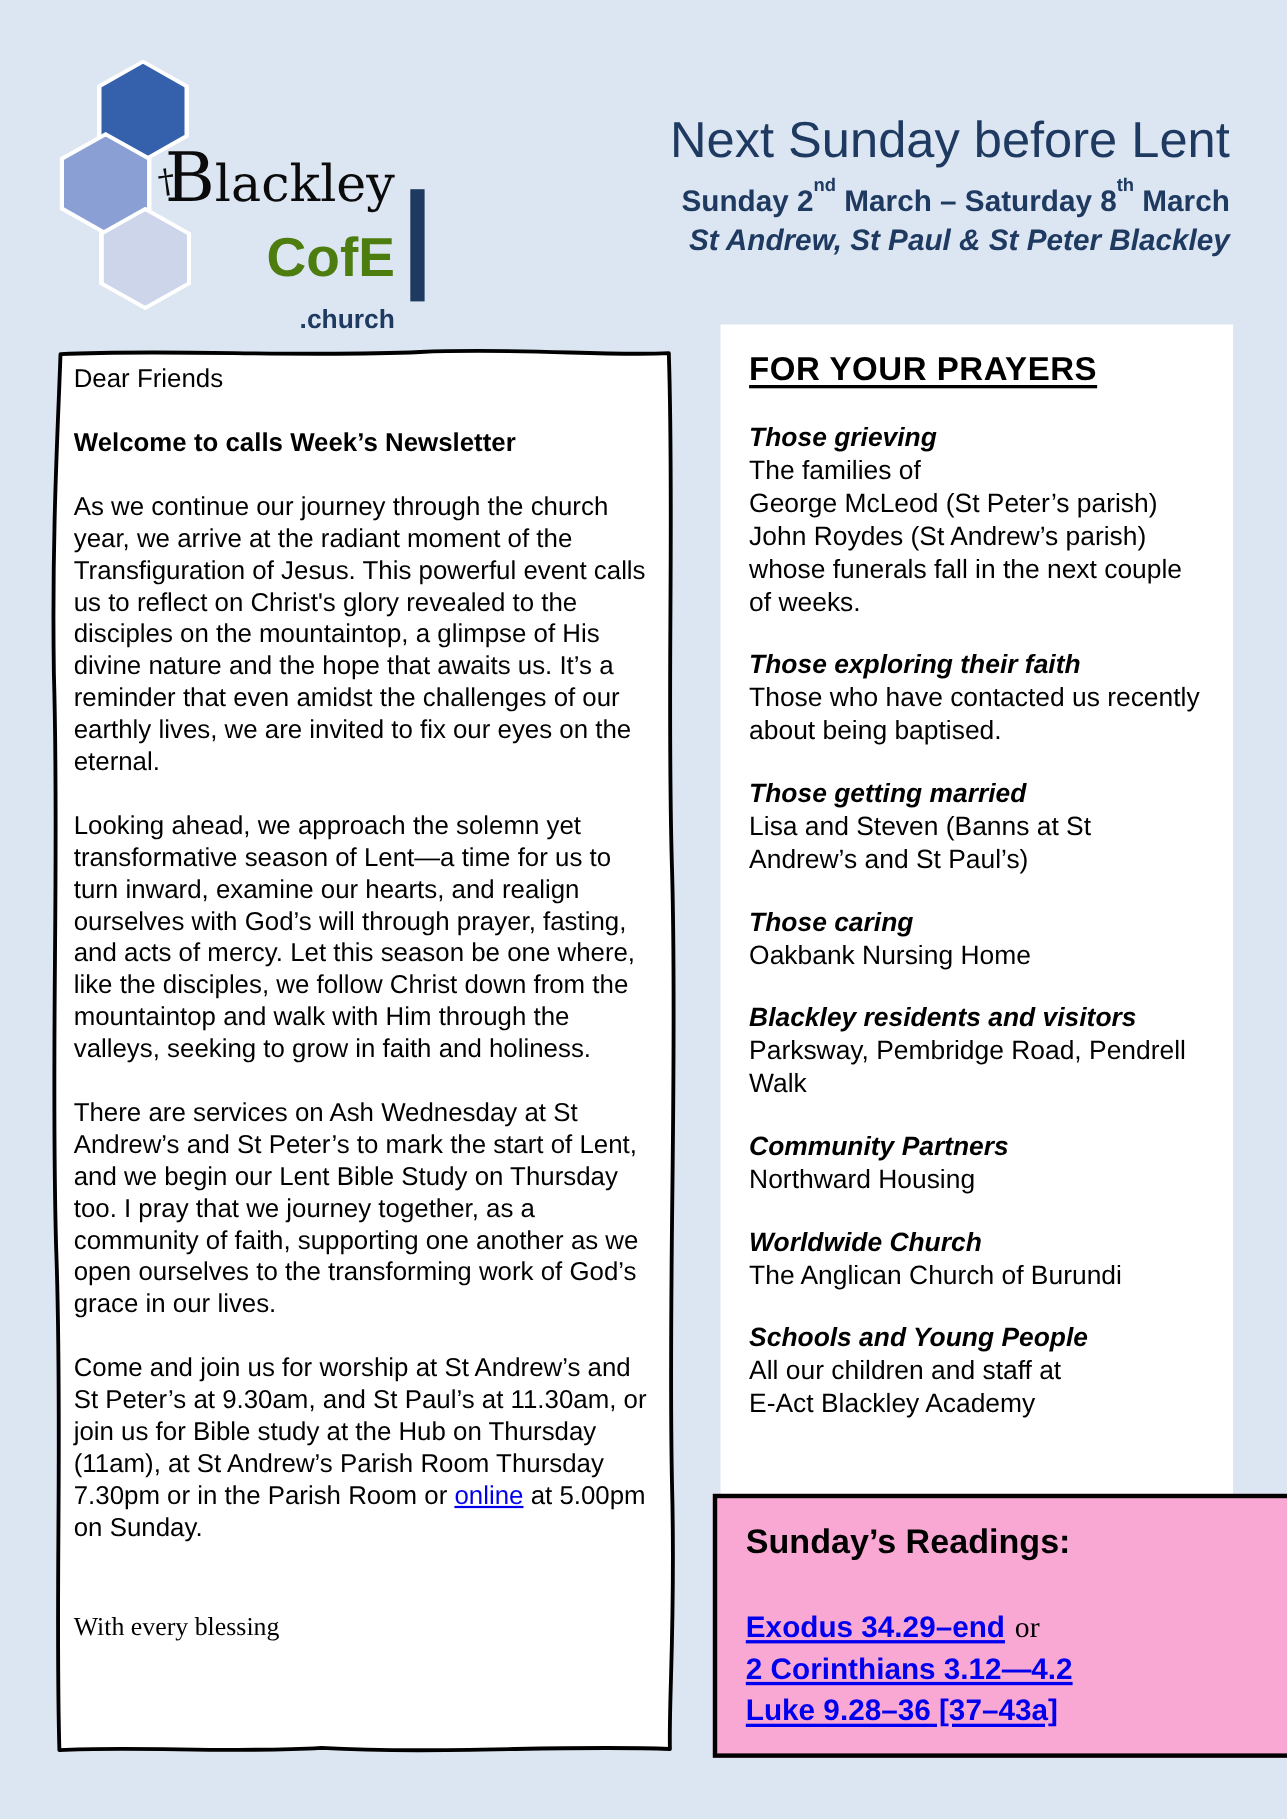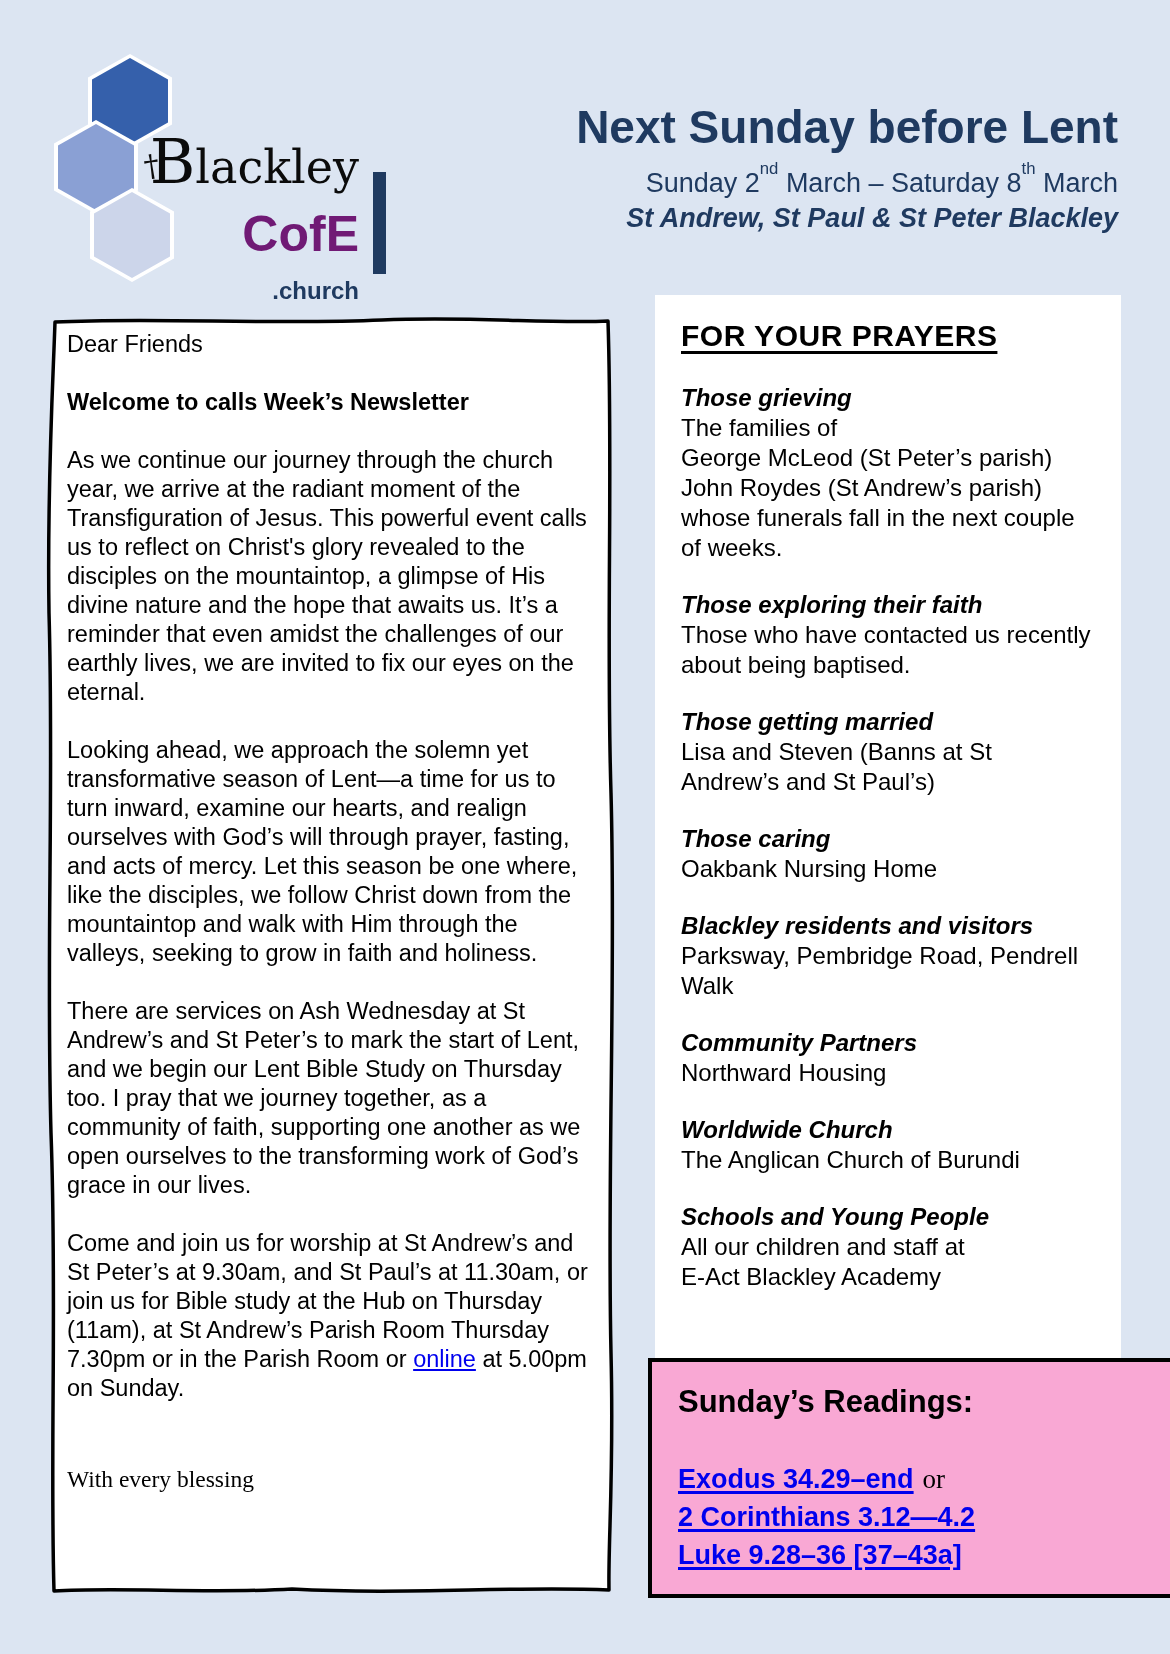--- a/index.html
+++ b/index.html
@@ -19,28 +19,28 @@
     clip-path:polygon(50% 0%,100% 25%,100% 75%,50% 100%,0% 75%,0% 25%);}
   .hex .inner{position:absolute;left:4px;top:4px;width:76px;height:86px;
     clip-path:polygon(50% 0%,100% 25%,100% 75%,50% 100%,0% 75%,0% 25%);}
   .hex-top{left:48px;top:4px;}
   .hex-mid{left:14px;top:70px;}
   .hex-low{left:50px;top:138px;}
   .logo-line{position:absolute;right:26px;text-align:right;white-space:nowrap;}
   .logo-blackley{top:84px;font-family:"DejaVu Serif",serif;font-size:46px;line-height:56px;color:#0b0b0b;}
   .logo-blackley .bigB{font-size:62px;position:relative;}
   .logo-cross{position:absolute;left:-6px;bottom:4px;font-size:30px;transform:rotate(-8deg);}
-  .logo-cofe{top:158px;font-size:50px;line-height:52px;font-weight:bold;color:#701a75;}
+  .logo-cofe{top:158px;font-size:50px;line-height:52px;font-weight:bold;color:#4d7c0f;}
   .logo-church{top:228px;font-size:24px;line-height:26px;font-weight:bold;color:#1f3a60;}
   .logo-bar{position:absolute;left:333px;top:122px;width:13px;height:102px;background:#1f3a60;}
 
   
   .header-right{position:absolute;right:52px;top:102px;text-align:right;color:#1f3a60;}
-  .page-title{font-size:46px;font-weight:bold;line-height:50px;}
-  .event-dates{font-size:27px;line-height:32px;margin-top:9px;}
+  .page-title{font-size:46px;font-weight:normal;line-height:50px;}
+  .event-dates{font-size:27px;line-height:32px;margin-top:9px;font-weight:bold;}
   .event-dates sup{font-size:62%;position:relative;top:-0.45em;}
   .churches-line{font-size:27px;line-height:32px;font-weight:bold;font-style:italic;margin-top:3px;}
 
   
   .letter-panel{position:absolute;left:42px;top:313px;width:578px;height:1285px;}
   .letter-border{position:absolute;left:0;top:0;width:100%;height:100%;}
   .letter-content{position:relative;padding:17px 22px 0 25px;font-size:23.5px;line-height:29px;}
   .letter-content p{margin:0 0 29px 0;}
   .letter-heading{font-weight:bold;}
   .online-link{color:#0000ee;text-decoration:underline;cursor:pointer;}

